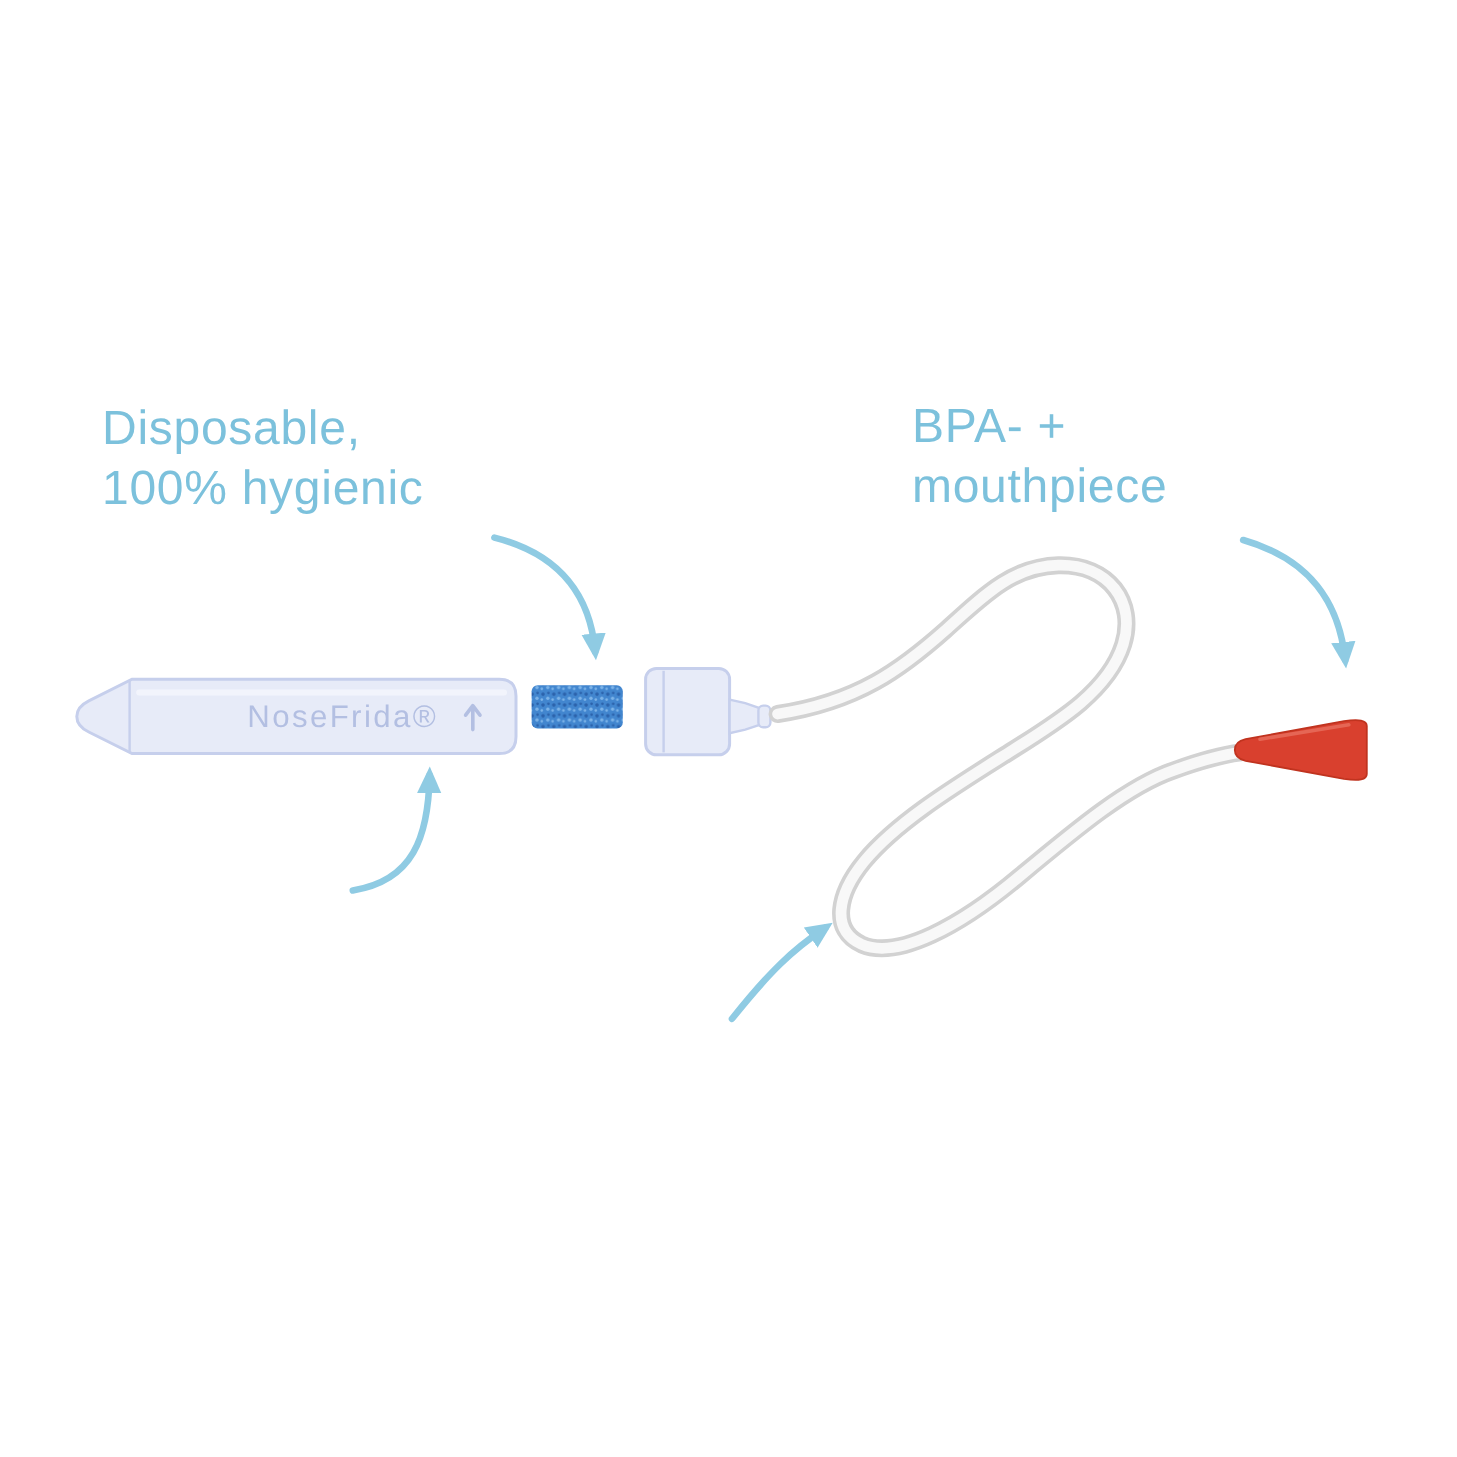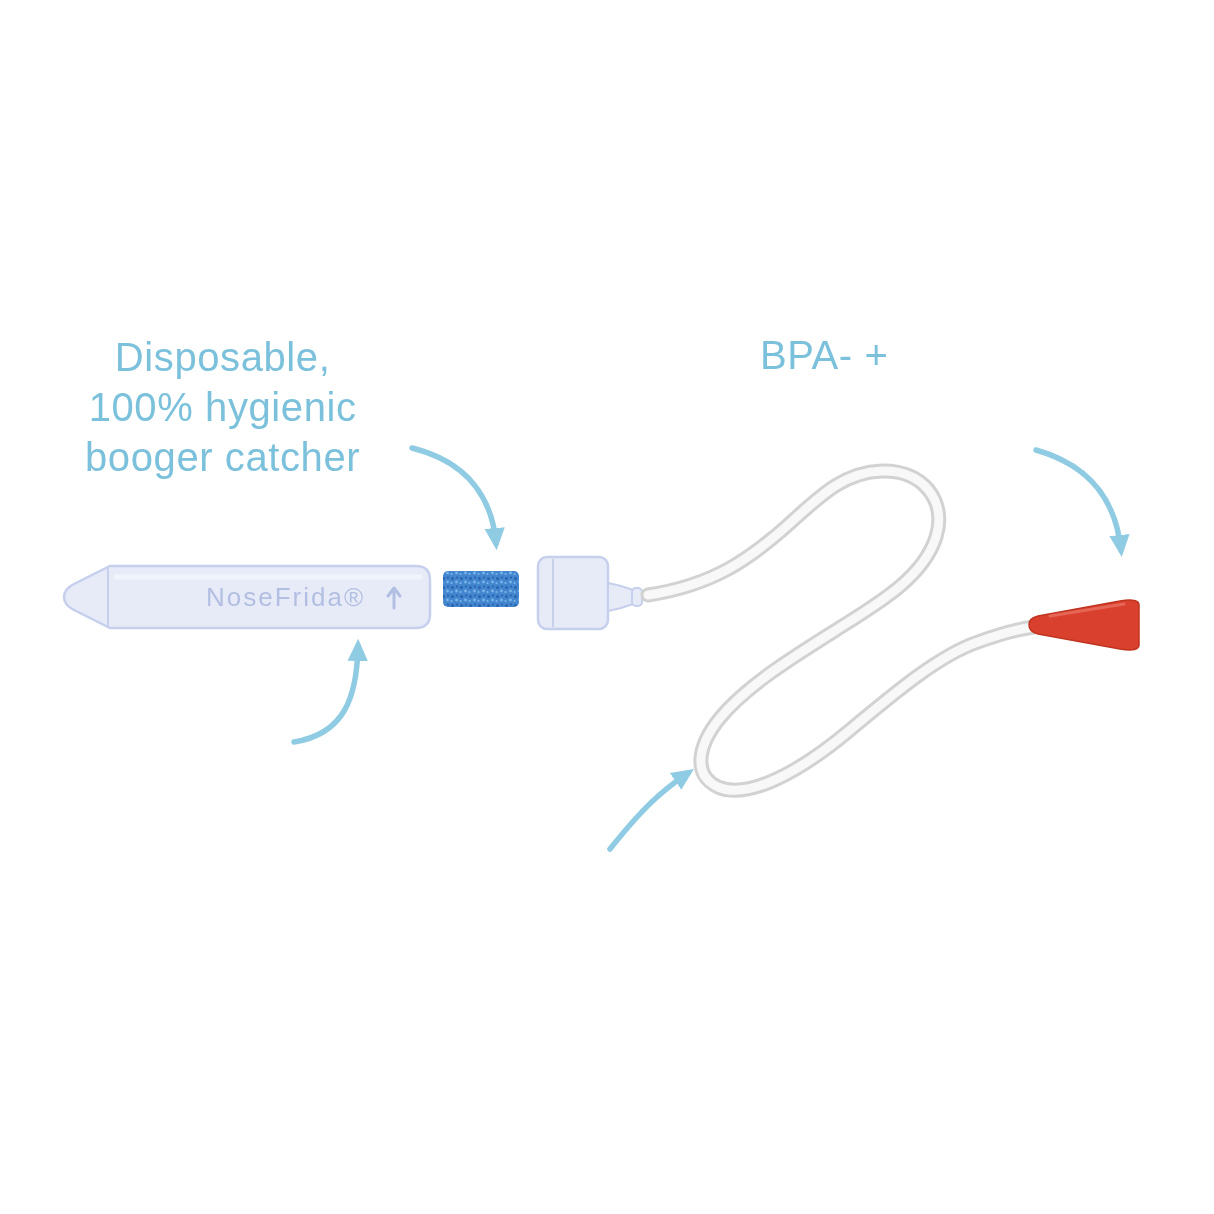--- a/index.html
+++ b/index.html
@@ -21,21 +21,21 @@
   }
   .label {
     position: absolute;
     color: var(--label-text, #7cc1dc);
     font-size: 40px;
     line-height: 50px;
     letter-spacing: 0.6px;
     font-weight: 400;
     white-space: nowrap;
   }
-  .label span { display: block; text-align: center; }
+  .label span { display: block; }
 </style>
 </head>
 <body>
 
 <div class="canvas">
 
   <svg class="illustration" viewBox="0 0 1214 1214" aria-hidden="true">
     <defs>
       <marker id="arrowhead" viewBox="0 0 10 10" refX="6.5" refY="5" markerWidth="4.2" markerHeight="4.2" orient="auto">
         <path d="M0,0.6 L9.6,5 L0,9.4 Z" style="fill:var(--arrow)"></path>
@@ -84,22 +84,22 @@
       <path d="M 412 448 C 468 462 492 498 496 543" marker-end="url(#arrowhead)"></path>
       <path d="M 1036 450 C 1092 466 1116 502 1121 550" marker-end="url(#arrowhead)"></path>
       <path d="M 294 742 C 344 734 357 698 358 646" marker-end="url(#arrowhead)"></path>
       <path d="M 610 849 C 642 809 660 792 688 773" marker-end="url(#arrowhead)"></path>
     </g>
   </svg>
 
   <div class="label" style="left:85px; top:332px;">
     <span>Disposable,</span>
     <span>100% hygienic</span>
-    <span>booger catcher</span>
   </div>
 
   <div class="label" style="left:760px; top:330px;">
     <span>BPA- +</span>
+    <span>mouthpiece</span>
   </div>
 
 
 
 </div>
 
 </body></html>

